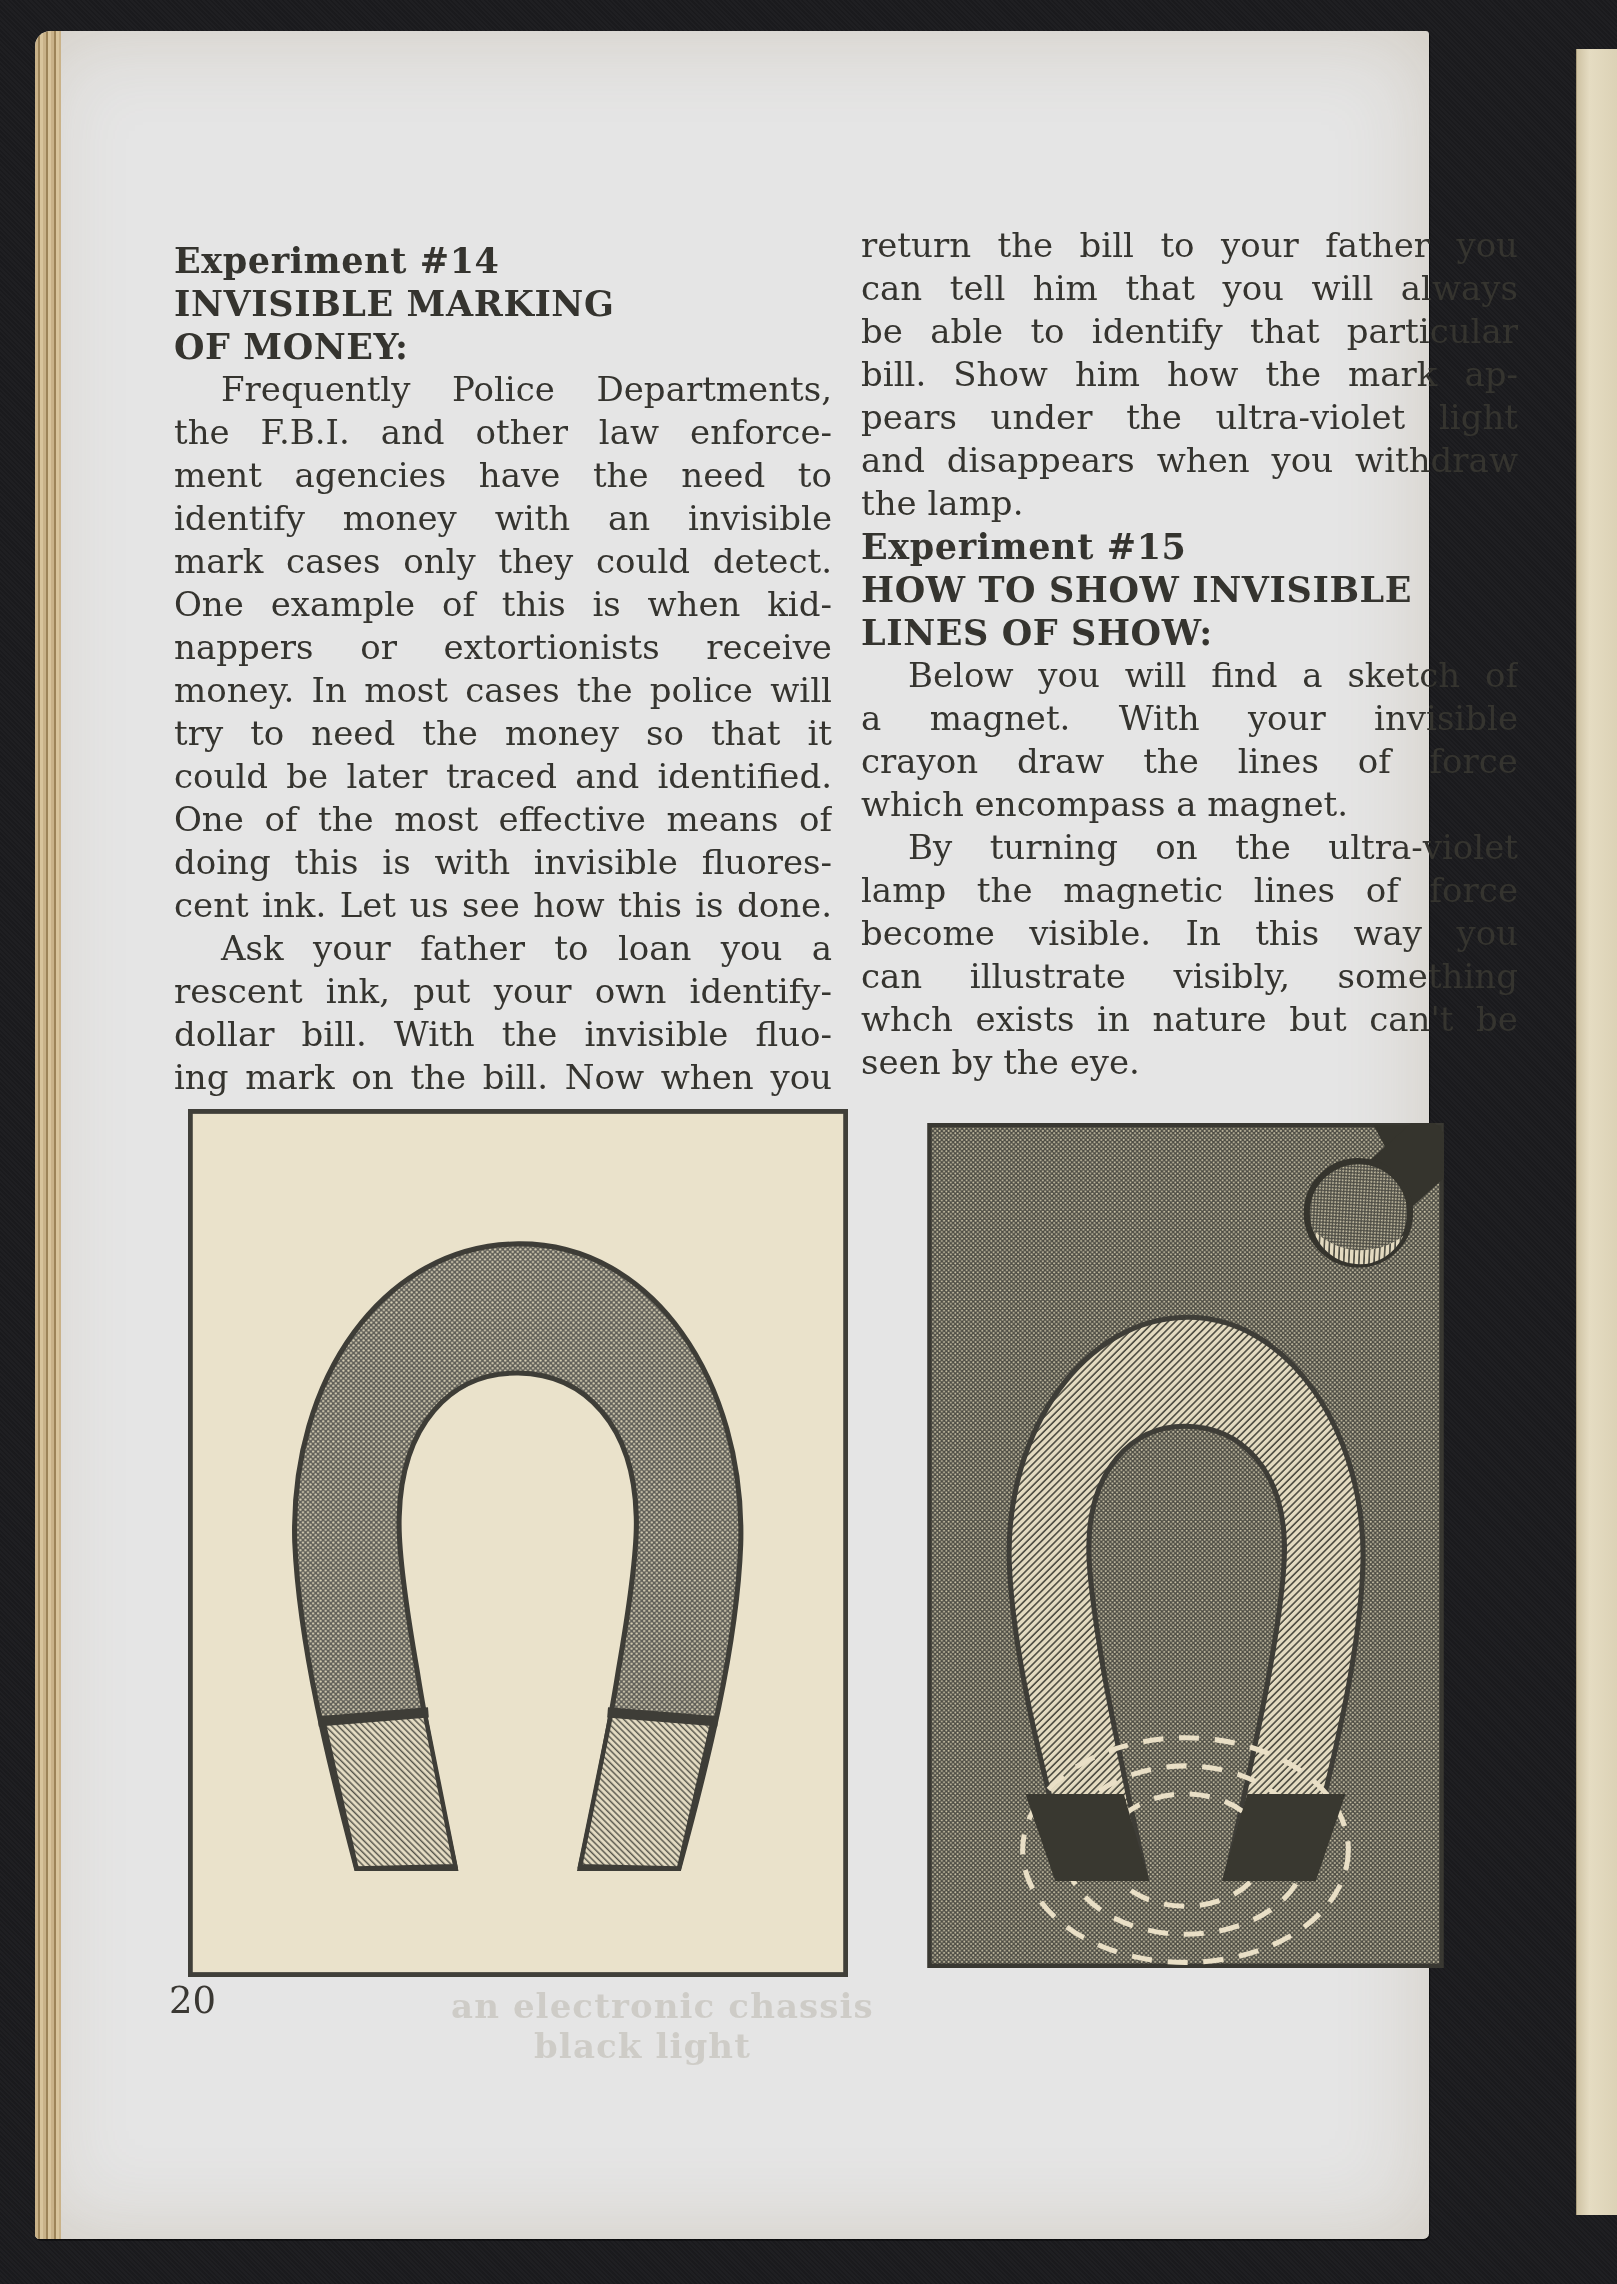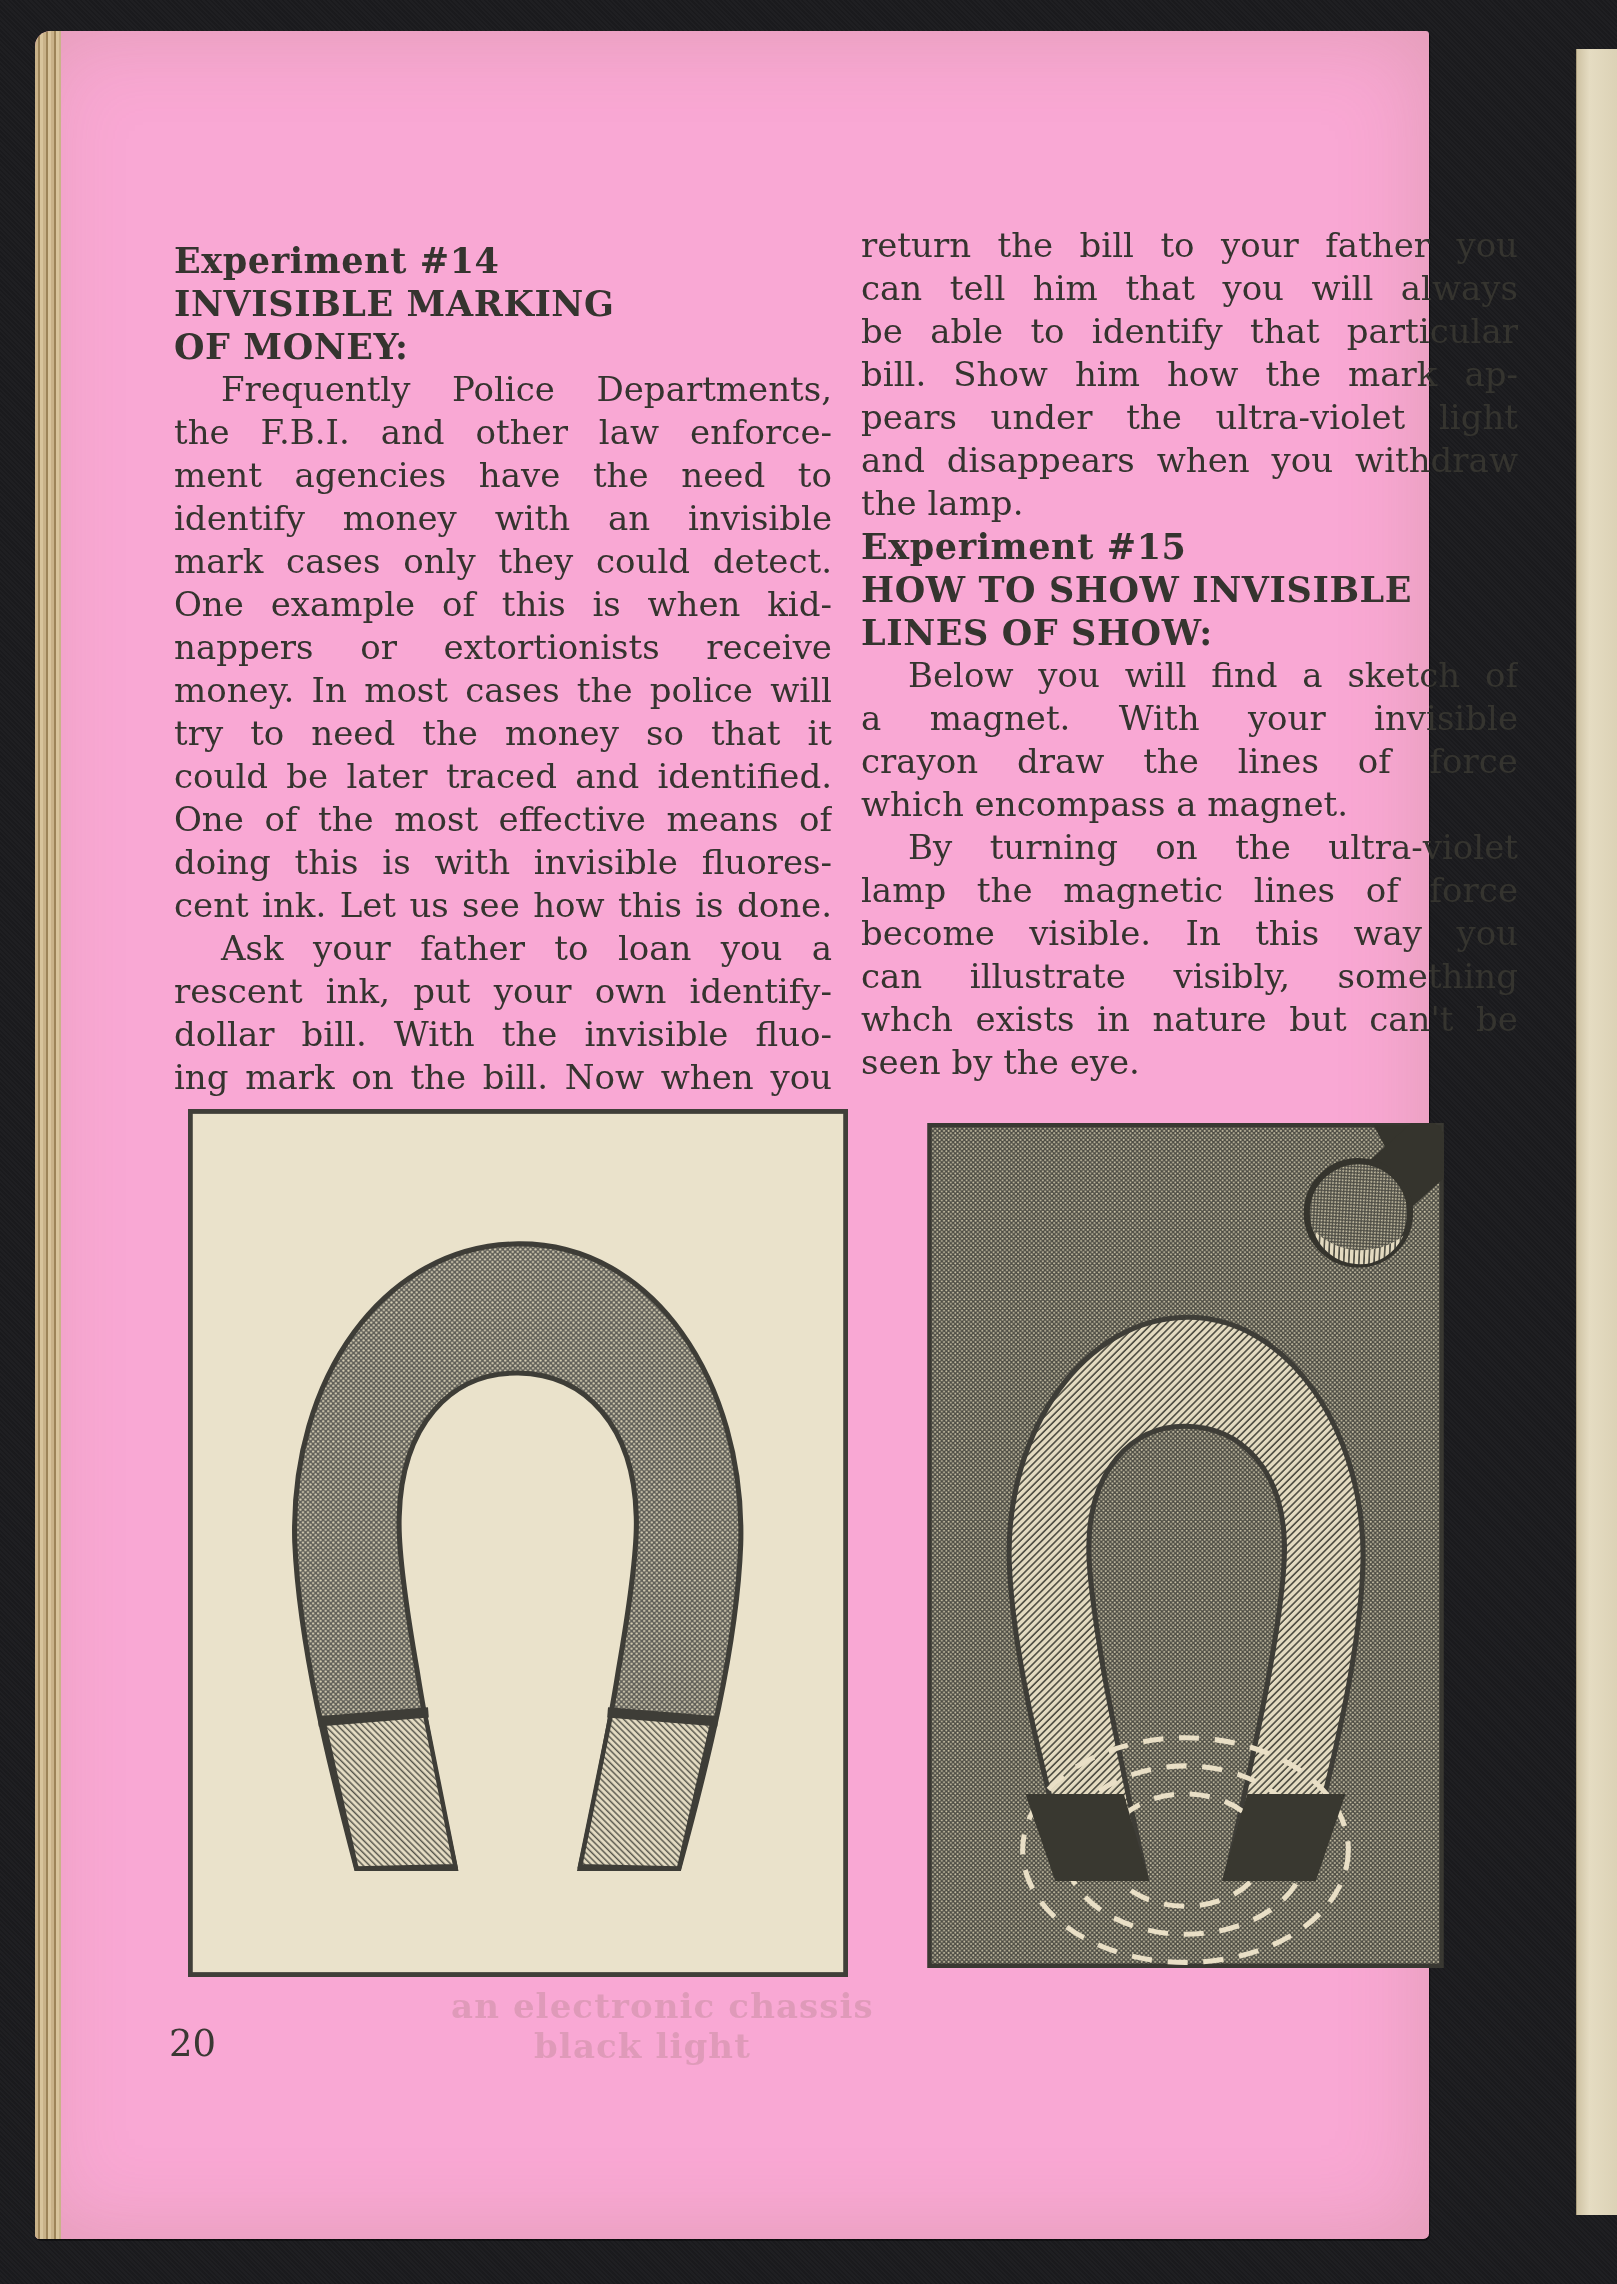--- a/index.html
+++ b/index.html
@@ -5,21 +5,21 @@
   html,body{margin:0;padding:0;}
   body{
     width:1617px;height:2284px;position:relative;overflow:hidden;
     background:
       repeating-linear-gradient(45deg, rgba(255,255,255,0.02) 0 1.7px, rgba(0,0,0,0.03) 1.7px 3.4px),
       #1b1b1e;
     font-family:"DejaVu Serif", serif;
   }
   .page{
     position:absolute;left:35px;top:31px;width:1394px;height:2208px;
-    background:#f9a8d4;
+    background:#e5e5e5;
     border-radius:15.7px 3.4px 5.6px 4.5px;
     box-shadow: inset 0 0 90px rgba(140,115,70,.22), 1.1px 1.7px 0 rgba(0,0,0,.5);
   }
   .deckle{
     position:absolute;left:0;top:0;width:26px;height:100%;
     border-radius:15.7px 0 0 4.5px;
     background:repeating-linear-gradient(90deg,#c9b289 0 2.8px,#9d8459 2.8px 5px,#d8c49c 5px 7.9px);
   }
   .sliver{
     position:absolute;left:1576px;top:49px;width:42px;height:2166px;
@@ -181,17 +181,17 @@
           <circle cx="768" cy="160" r="92" fill="url(#rp-dots)" stroke="#35342d" stroke-width="11"></circle>
           <path d="M 688 128 A 86 86 0 0 0 800 244 A 120 120 0 0 1 688 128 Z" fill="url(#rp-hatch)"></path>
         </g>
       </g>
     </svg>
   </div>
 
   <div class="ghost" style="left:416px;top:1955px;">an electronic chassis</div>
   <div class="ghost" style="left:499px;top:1995px;">black light</div>
 
-  <div class="pagenum" style="left:134px;top:1991px;">20</div>
+  <div class="pagenum" style="left:134px;top:1948px;">20</div>
 </div>
 
 <div class="sliver"></div>
 
 
 </body></html>

